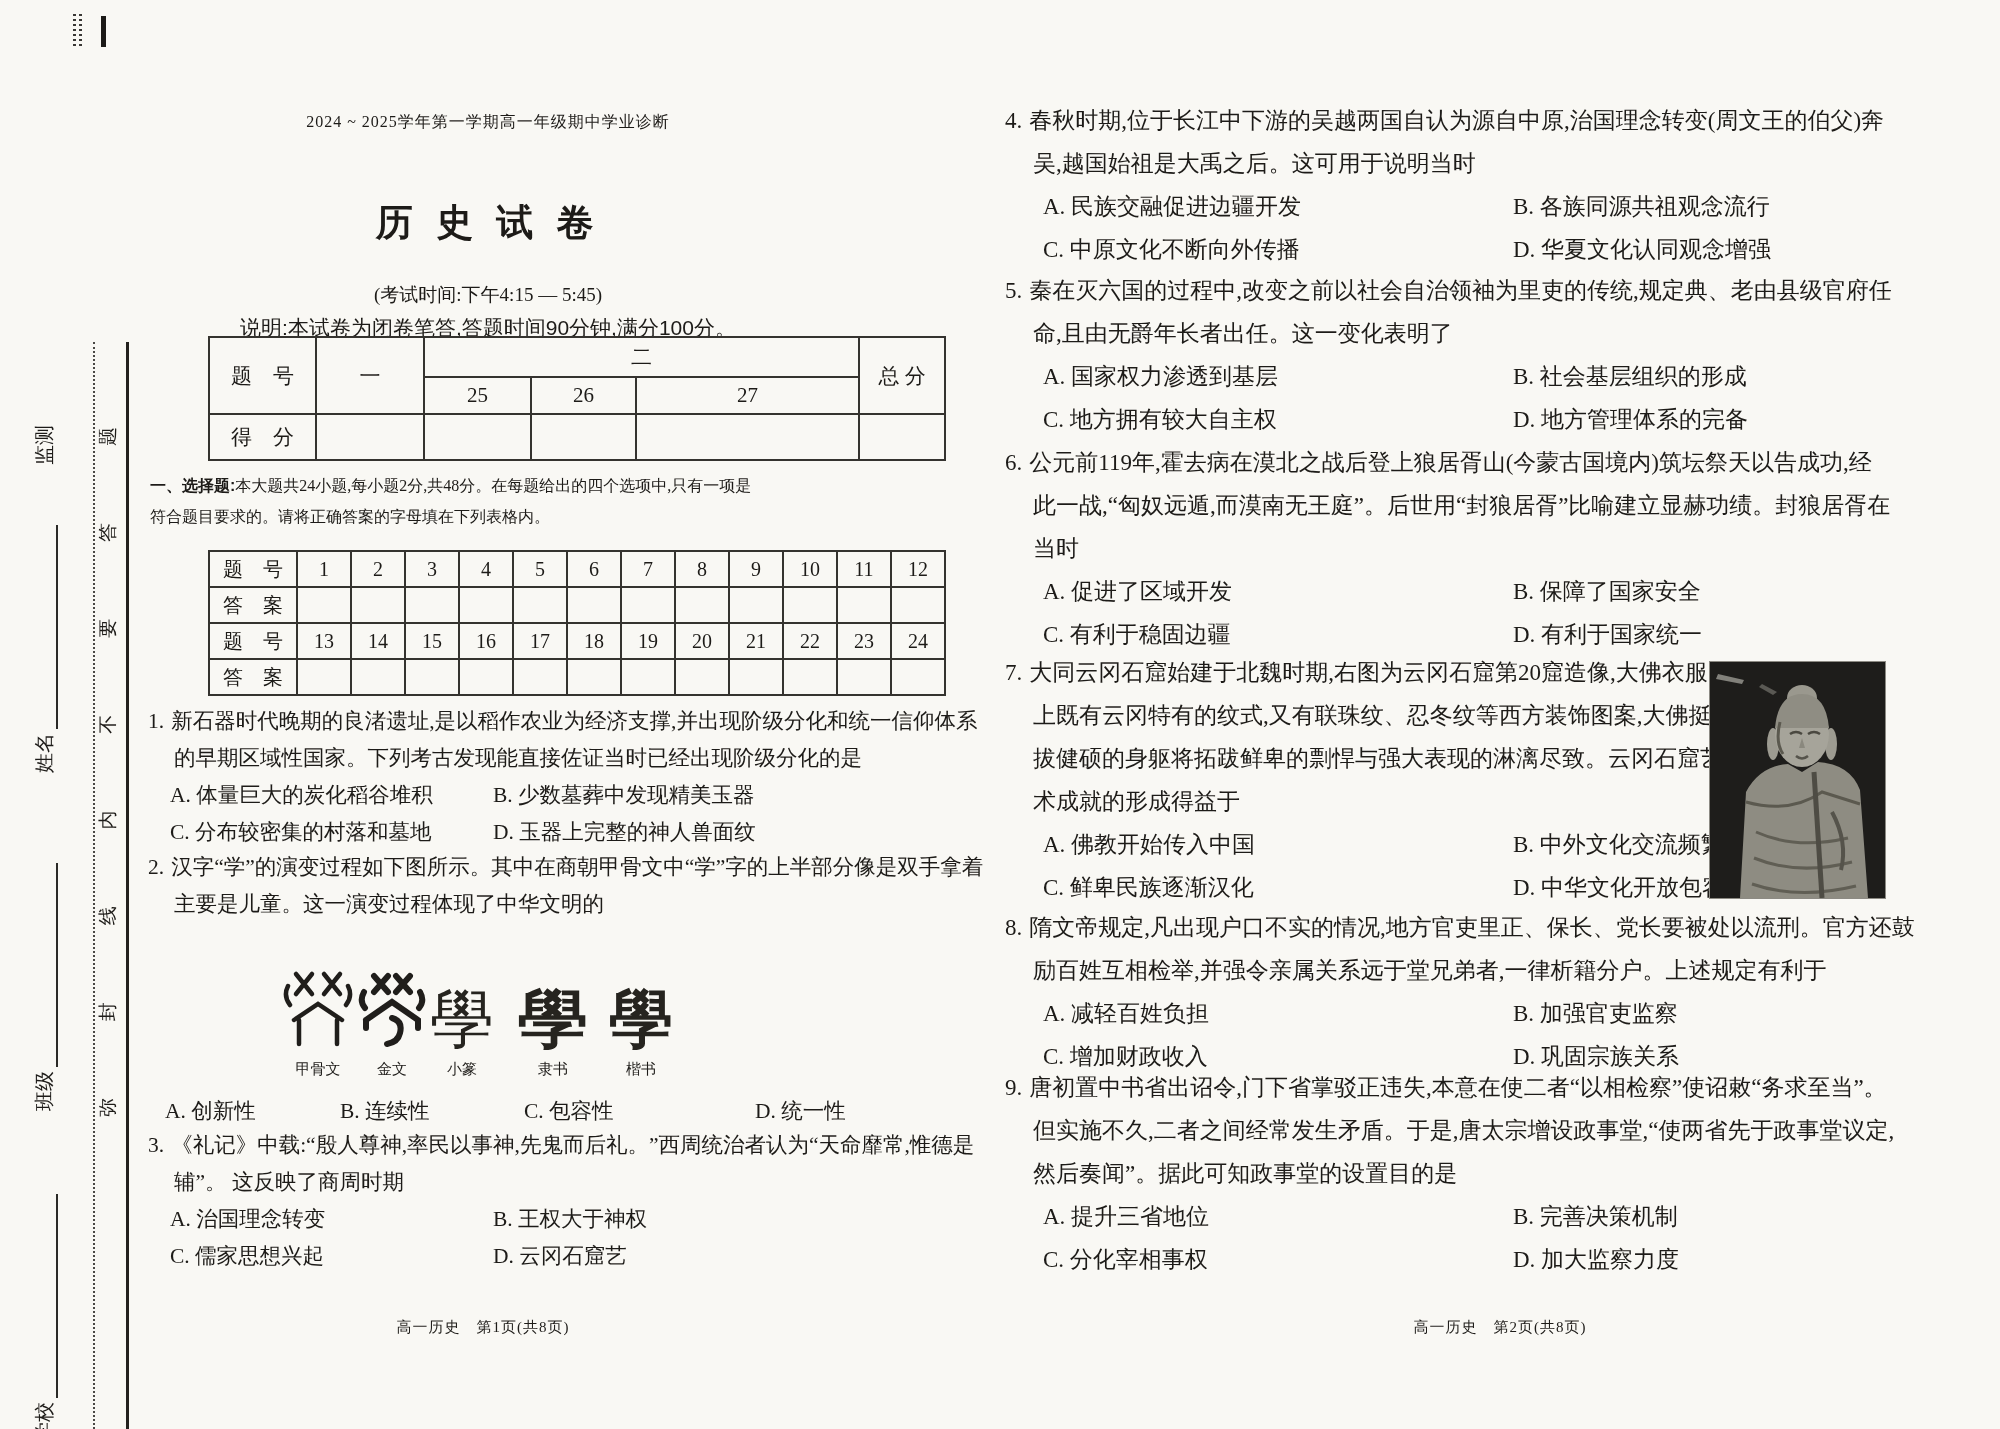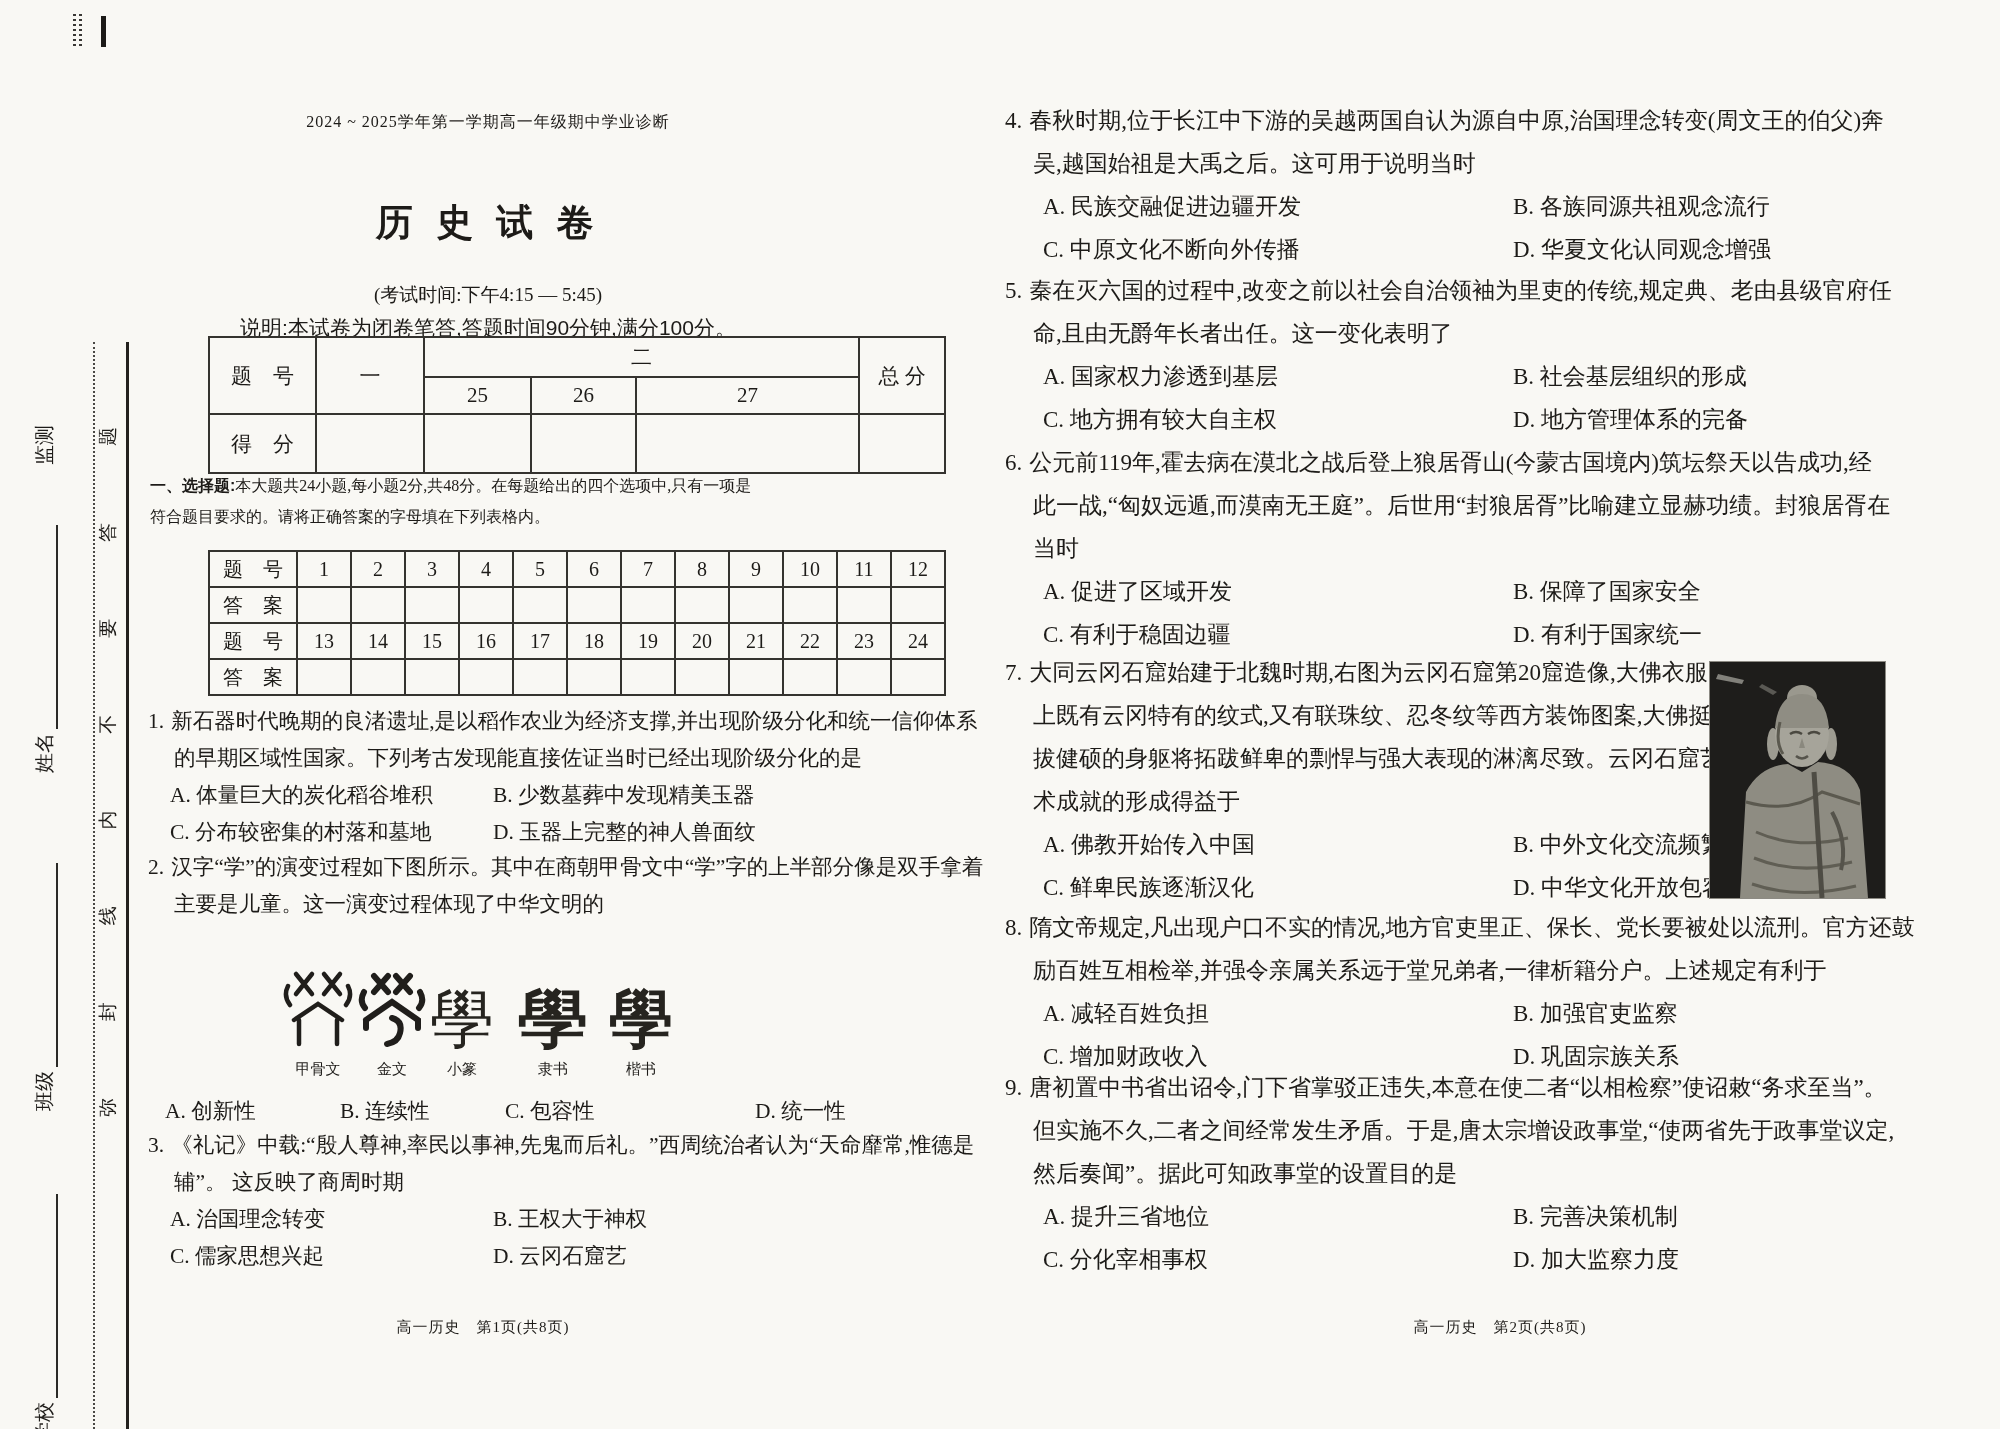--- a/index.html
+++ b/index.html
@@ -41,21 +41,21 @@
   #t-subject{top:198px;font-size:37px;font-weight:bold;letter-spacing:7px}
   #t-time{top:282px;font-size:19px}
   #t-note{top:314px;font-size:21px;font-family:"Liberation Sans",sans-serif}
 
   
   table{border-collapse:collapse;table-layout:fixed}
   #score-table{position:absolute;left:60px;top:336px;width:736px}
   #score-table td{border:2px solid #35332f;text-align:center;font-size:21px;padding:0}
   #score-table tr.r1{height:40px}
   #score-table tr.r2{height:37px}
-  #score-table tr.r3{height:59px}
+  #score-table tr.r3{height:46px}
 
   #answer-grid{position:absolute;left:60px;top:550px;width:736px}
   #answer-grid td{border:2px solid #35332f;text-align:center;font-size:20px;padding:0}
   #answer-grid tr{height:36px}
 
   
   .sec{position:absolute;left:2px;top:470px;font-size:16px;line-height:31px;white-space:nowrap}
   .sec .b{font-family:"Liberation Sans",sans-serif;font-weight:700}
 
   
@@ -288,21 +288,21 @@
     <div class="glabel" style="left:120px">甲骨文</div>
     <div class="glabel" style="left:194px">金文</div>
     <div class="glabel" style="left:264px">小篆</div>
     <div class="glabel" style="left:355px">隶书</div>
     <div class="glabel" style="left:443px">楷书</div>
   </div>
 
   <div id="q2opts">
     <span style="left:17px">A. 创新性</span>
     <span style="left:192px">B. 连续性</span>
-    <span style="left:357px">C. 包容性</span>
+    <span style="left:376px">C. 包容性</span>
     <span style="left:607px">D. 统一性</span>
   </div>
 
   <div class="q p1q" style="top:1130px">
     <div class="qline"><span class="qnum">3.</span><span>《礼记》中载:“殷人尊神,率民以事神,先鬼而后礼。”西周统治者认为“天命靡常,惟德是</span></div>
     <div class="qline cont">辅”。 这反映了商周时期</div>
     <div class="orow">
       <span class="oA">A. 治国理念转变</span>
       <span class="oB">B. 王权大于神权</span>
     </div>

